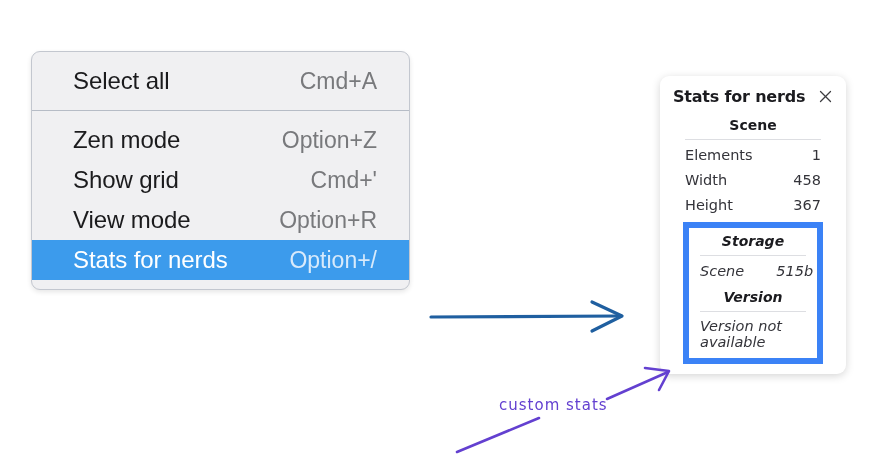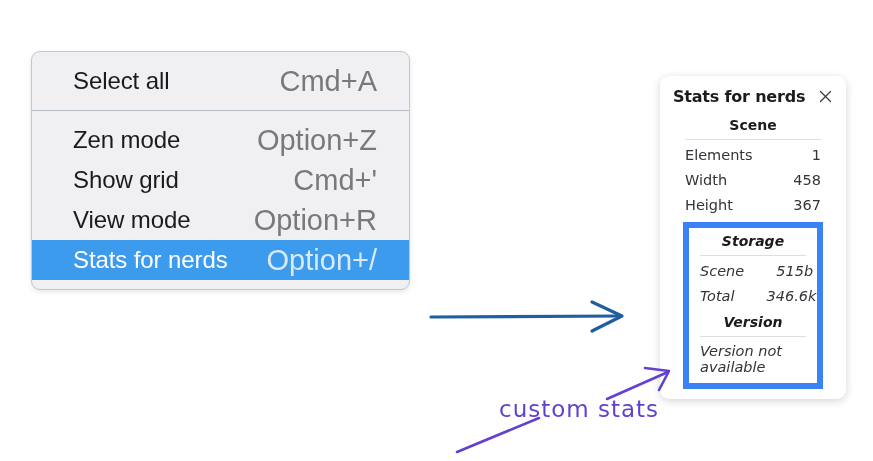--- a/index.html
+++ b/index.html
@@ -43,21 +43,21 @@
     box-sizing: border-box;
     cursor: default;
   }
   .menu-item .mi-label {
     font-size: 24px;
     color: #1b1b1d;
     letter-spacing: -0.1px;
     white-space: nowrap;
   }
   .menu-item .mi-shortcut {
-    font-size: 29px;
+    font-size: 23px;
     color: #78797c;
     white-space: nowrap;
   }
   .menu-item.selected {
     background: #3c9bec;
   }
   .menu-item.selected .mi-label { color: #ffffff; }
   .menu-item.selected .mi-shortcut { color: #d8eafb; }
 
   
@@ -138,21 +138,21 @@
     position: absolute;
     left: 0; top: 0;
     width: 873px; height: 461px;
     pointer-events: none;
   }
   #custom-stats-label {
     position: absolute;
     left: 499px;
     top: 396px;
     font-family: "DejaVu Sans", sans-serif;
-    font-size: 23px;
+    font-size: 15px;
     color: #6340d0;
     letter-spacing: 1px;
     white-space: nowrap;
   }
 </style>
 </head>
 <body>
 
 <div id="context-menu">
 
@@ -219,24 +219,20 @@
 
     <div class="sp-highlight">
 
       <div>
         <div class="sp-section-title">Storage</div>
         <div class="sp-rule"></div>
         <div class="sp-row">
           <span class="sp-key">Scene</span>
           <span class="sp-val">515b</span>
         </div>
-        <div class="sp-row">
-          <span class="sp-key">Total</span>
-          <span class="sp-val">346.6k</span>
-        </div>
       </div>
 
       <div>
         <div class="sp-section-title">Version</div>
         <div class="sp-rule"></div>
         <div class="sp-note">Version not available</div>
       </div>
 
     </div>
 

